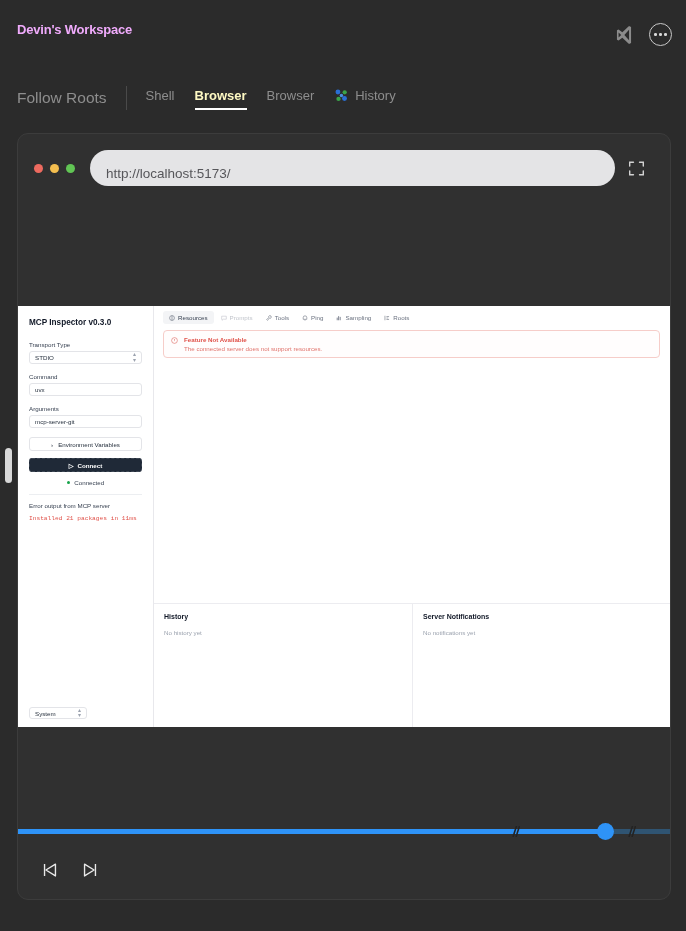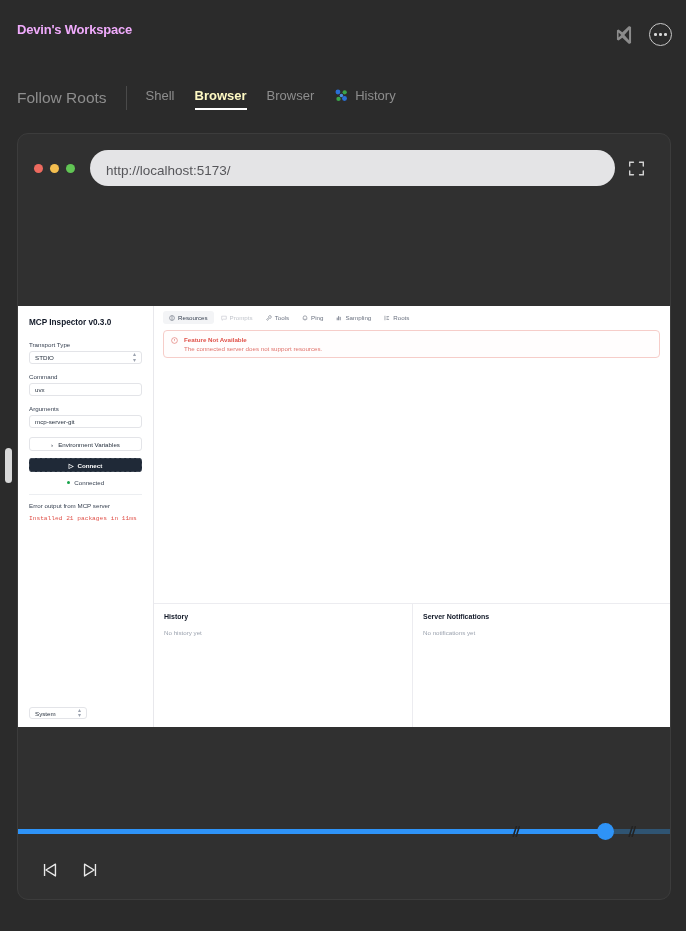--- a/index.html
+++ b/index.html
@@ -66,21 +66,21 @@
   }
   .browser-bar {
     position: absolute; left: 0; top: 0; width: 654px; height: 68px;
     display: flex; align-items: center;
   }
   .traffic { display: flex; gap: 7px; margin-left: 16px; }
   .dot { width: 9px; height: 9px; border-radius: 50%; display: block; }
   .url-bar {
     margin-left: 15px; width: 525px; height: 36px;
     background: #e4e4e6; border-radius: 18px;
-    display: flex; align-items: flex-end; padding: 8px 16px;
+    display: flex; align-items: flex-start; padding: 16px 16px;
     font-size: 13.5px; color: #56565a; cursor: text;
   }
   .expand-icon {
     margin-left: 13px; width: 17px; height: 17px; cursor: pointer; display: block;
   }
 
   
   .web-content {
     position: absolute; left: 0; top: 172px;
     width: 653px; height: 421px;

